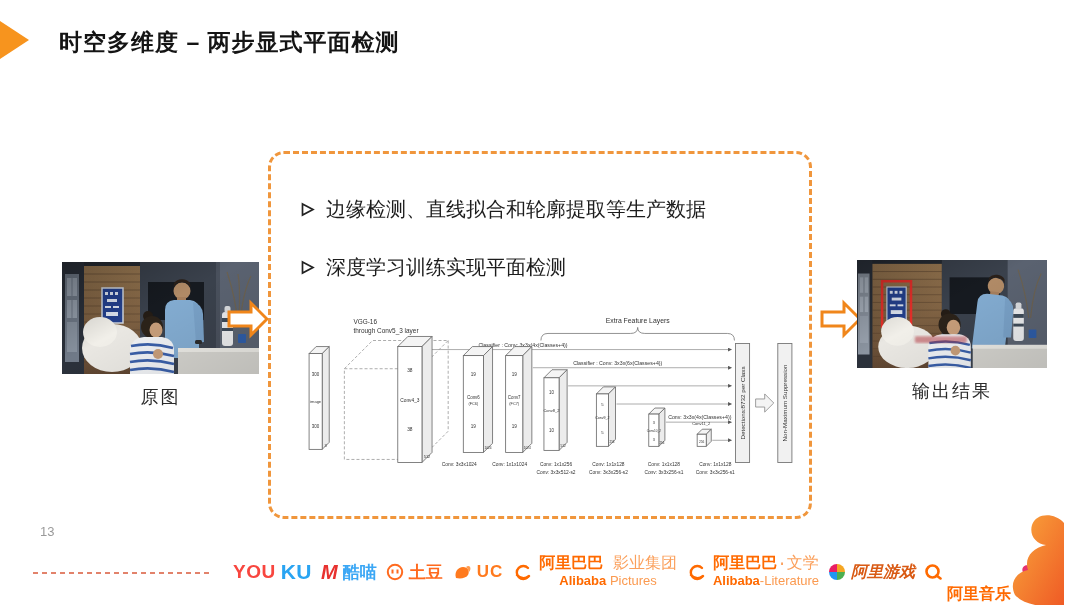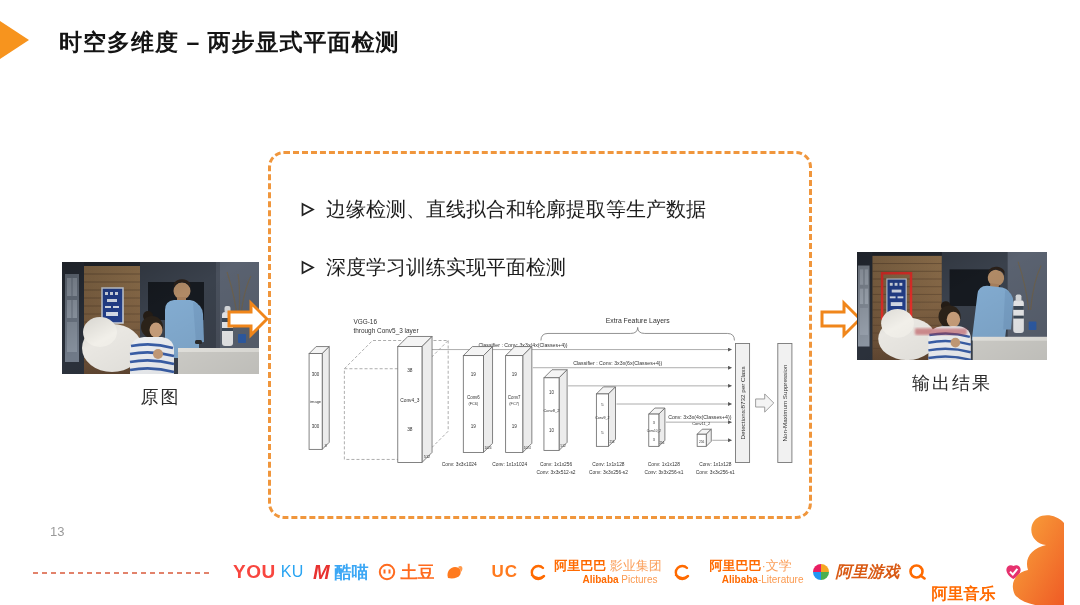--- a/index.html
+++ b/index.html
@@ -8,21 +8,21 @@
 
   
   .title-arrow{position:absolute;left:0;top:21px;width:29px;height:38px;background:#F7941E;
                clip-path:polygon(0 0,100% 50%,0 100%);}
   .page-title{position:absolute;left:59px;top:27px;margin:0;font-size:23px;font-weight:700;
               color:#141414;letter-spacing:1px;}
 
   
   .fig{position:absolute;}
   .fig-left{left:28px;top:262px;width:197px;padding-left:34px;}
-  .fig-right{left:857px;top:252px;width:190px;}
+  .fig-right{left:857px;top:260px;width:190px;}
   .fig svg.photo{display:block;width:100%;height:auto;background:#20242c;}
   .fig .caption{margin-top:11px;text-align:center;font-size:18px;color:#2b2b2b;letter-spacing:2px;}
 
   
   .flow-arrow{position:absolute;width:42px;height:40px;}
   .flow-arrow-1{left:227px;top:299px;}
   .flow-arrow-2{left:820px;top:299px;}
   .flow-arrow polygon{fill:#fff;stroke:#F0861B;stroke-width:3;}
 
   
@@ -45,36 +45,36 @@
   .front{fill:#fff;stroke:#666;stroke-width:.8;}
   .topf{fill:#f4f4f4;stroke:#666;stroke-width:.8;}
   .side{fill:#ececec;stroke:#666;stroke-width:.8;}
   .dashedbox{fill:none;stroke:#999;stroke-width:.8;stroke-dasharray:3 2;}
   .gbox{fill:#f1f1f1;stroke:#777;stroke-width:.9;}
   .brace{fill:none;stroke:#777;stroke-width:.8;}
   .conn{stroke:#8a8a8a;stroke-width:.7;}
   .barrow{fill:#f4f4f4;stroke:#888;stroke-width:.8;}
 
   
-  .page-num{position:absolute;left:50px;top:524px;font-size:13px;color:#9a9a9a;}
+  .page-num{position:absolute;left:40px;top:524px;font-size:13px;color:#9a9a9a;}
   .footer-dash{position:absolute;left:33px;top:572px;width:176px;height:2px;
                background:repeating-linear-gradient(90deg,#E2826B 0 5px,transparent 5px 9px);}
   .footer{position:absolute;left:233px;top:551px;height:42px;display:flex;align-items:center;gap:9px;text-align:center;}
   .logo{display:flex;align-items:center;gap:5px;white-space:nowrap;}
   .yk1{color:#F8463F;font-weight:800;font-size:19px;letter-spacing:.5px;}
-  .yk2{color:#29A4F2;font-weight:400;font-size:16px;letter-spacing:.5px;}
+  .yk2{color:#29A4F2;font-weight:700;font-size:21px;letter-spacing:.5px;}
   .km-m{color:#E8312F;font-weight:800;font-size:20px;font-style:italic;}
   .km-t{color:#3BA7F5;font-weight:800;font-size:17px;}
   .td-t{color:#FF6A1E;font-weight:800;font-size:17px;}
-  .uc-t{color:#FF7A1E;font-weight:800;font-size:17px;letter-spacing:1px;margin-left:23px;}
+  .uc-t{color:#FF7A1E;font-weight:800;font-size:17px;letter-spacing:1px;}
   .ali-lines{display:flex;flex-direction:column;line-height:1.15;}
-  .ali-cn{font-size:13px;}
+  .ali-cn{font-size:16px;font-family:Liberation Mono, monospace;}
   .ali-cn .b{color:#FF6A00;font-weight:700;}
   .ali-cn .light{color:#FBA05C;}
-  .ali-en{font-size:10px;margin-left:24px;}
+  .ali-en{font-size:13px;}
   .ali-en .b{color:#FF6A00;font-weight:700;}
   .ali-en .light{color:#FB9A50;}
   .gm-t{color:#D95A14;font-weight:800;font-size:16px;font-style:italic;}
   .mu-t{color:#FF6A00;font-weight:800;font-size:16px;margin-top:45px;}
   .dm-t{color:#E6326E;font-weight:800;font-size:16px;}
   .swoosh{position:absolute;right:0;bottom:0;width:86px;height:94px;}
 </style>
 </head>
 <body>
 

